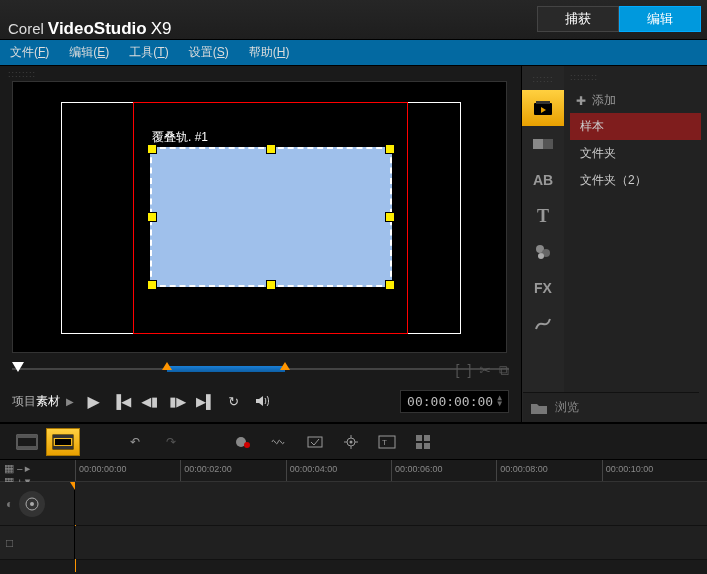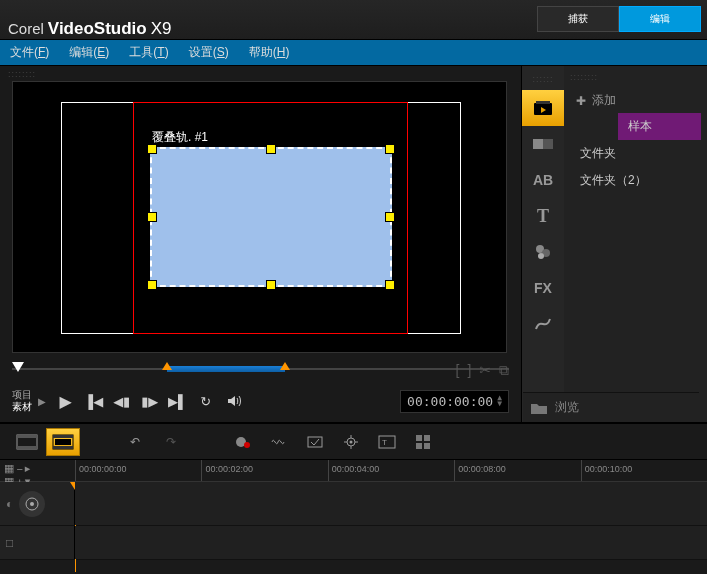--- a/index.html
+++ b/index.html
@@ -25,21 +25,21 @@
   .logo-corel { color: #ddd; font-weight: 300; font-size: 15px; }
   .logo-main { font-weight: 600; }
   .logo-x9 { font-weight: 300; margin-top: 18px; }
   .tab-group {
     position: absolute; right: 6px; top: 6px;
     display: flex; gap: 0;
   }
   .top-tab {
     width: 82px; height: 26px;
     display: flex; align-items: center; justify-content: center;
-    font-size: 10px;
+    font-size: 13px;
     color: #fff;
     border: 1px solid #555;
   }
   .top-tab.capture { background: #292929; border-color: #444; }
   .top-tab.edit { background: #0099dd; border-color: #00aaff; }
   .menu-bar {
     height: 26px;
     background: #0369a1;
     display: flex; align-items: center;
     padding: 0 10px;
@@ -143,22 +143,22 @@
     display: flex; gap: 8px;
     color: #555; font-size: 14px;
   }
   .player-controls {
     position: absolute;
     bottom: 8px; left: 12px; right: 12px;
     display: flex; align-items: center;
     height: 30px;
   }
   .mode-labels {
-    display: flex; flex-direction: column;
-    font-size: 10px; color: #aaa;
+    display: flex; flex-direction: row;
+    font-size: 12px; color: #aaa;
     line-height: 12px;
     margin-right: 6px;
     text-align: right;
     font-family: Liberation Serif, serif;
   }
   .mode-labels .active { color: #fff; }
   .mode-arrow { color: #888; font-size: 10px; margin-right: 8px; }
   .ctrl-btn {
     width: 24px; height: 24px;
     display: flex; align-items: center; justify-content: center;
@@ -210,21 +210,21 @@
     display: flex; align-items: center; gap: 6px;
     padding: 4px 6px;
     color: #999;
     font-size: 12px;
   }
   .lib-item {
     padding: 5px 10px;
     font-size: 12px;
     color: #ccc;
   }
-  .lib-item.selected { background: #701a75; margin-left: 48px; }
+  .lib-item.selected { background: #7f1d1d; }
   .lib-footer {
     position: absolute;
     bottom: 152px; right: 8px;
     width: 176px;
     background: #222;
     border-top: 1px solid #111;
     padding: 6px 8px;
     display: flex; align-items: center; gap: 8px;
     color: #888;
   }
@@ -538,20 +538,21 @@
       <div class="row">
         <span>▦</span>
         <span>+</span>
         <span>▾</span>
       </div>
     </div>
     <div class="ruler-ticks">
       <div class="tick">00:00:00:00</div>
       <div class="tick">00:00:02:00</div>
       <div class="tick">00:00:04:00</div>
+      <div class="tick">00:00:06:00</div>
       <div class="tick">00:00:08:00</div>
       <div class="tick">00:00:10:00</div>
     </div>
   </div>
 
   <div class="tl-tracks">
     <div class="playhead"></div>
     <div class="track-row">
       <div class="track-head">
         <span style="color:#777">◐</span>

